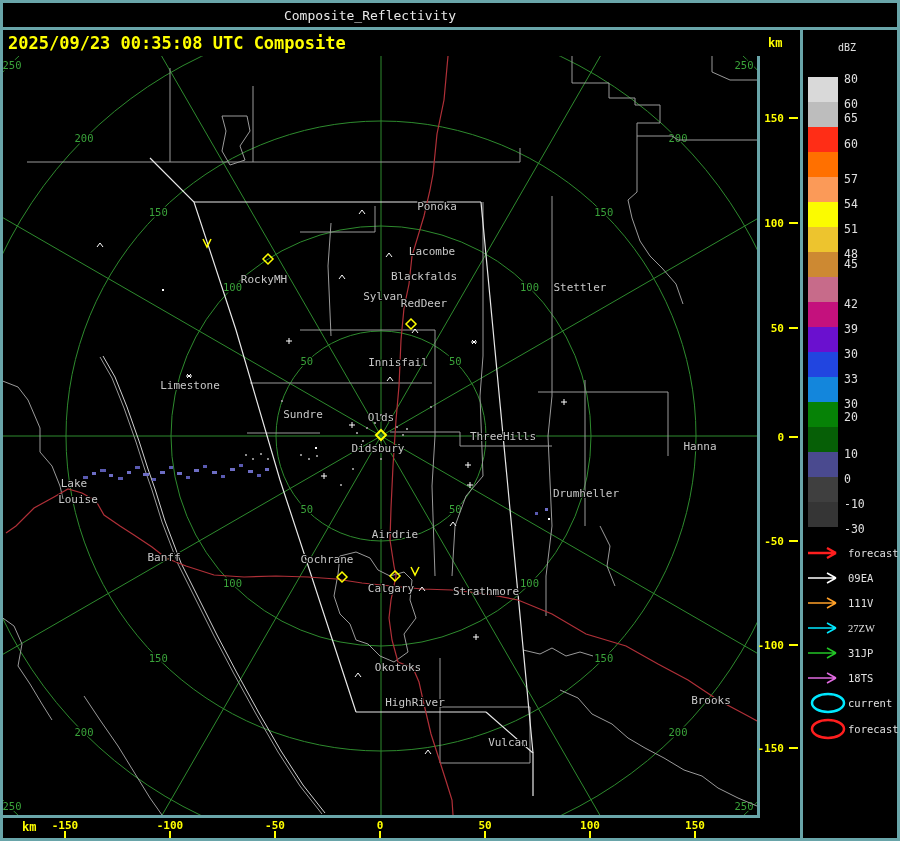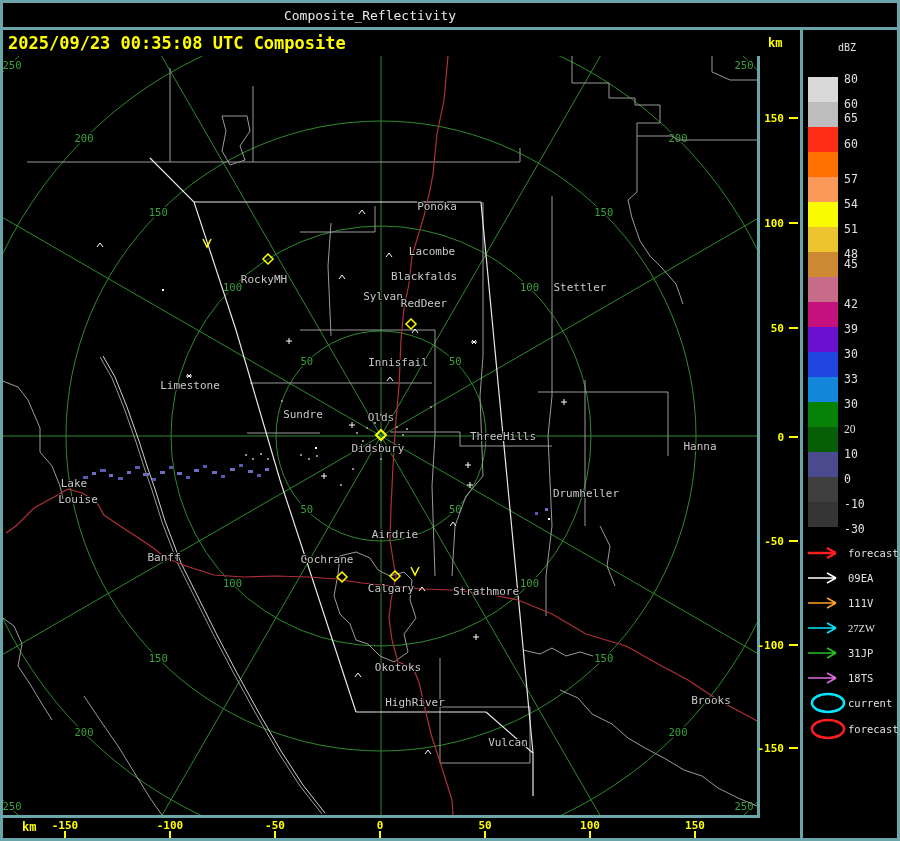--- a/index.html
+++ b/index.html
@@ -281,21 +281,21 @@
     <div class="cbar-label" style="top: 179px;">57</div>
     <div class="cbar-label" style="top: 204px;">54</div>
     <div class="cbar-label" style="top: 229px;">51</div>
     <div class="cbar-label" style="top: 254px;">48</div>
     <div class="cbar-label" style="top: 264px;">45</div>
     <div class="cbar-label" style="top: 304px;">42</div>
     <div class="cbar-label" style="top: 329px;">39</div>
     <div class="cbar-label" style="top: 354px;">30</div>
     <div class="cbar-label" style="top: 379px;">33</div>
     <div class="cbar-label" style="top: 404px;">30</div>
-    <div class="cbar-label" style="top: 429px; font-family: Liberation Serif, serif;">20</div>
+    <div class="cbar-label" style="top: 417px;">20</div>
     <div class="cbar-label" style="top: 454px;">10</div>
     <div class="cbar-label" style="top: 479px;">0</div>
     <div class="cbar-label" style="top: 504px;">-10</div>
     <div class="cbar-label" style="top: 529px;">-30</div>
     <svg width="40" height="16" class="leg-svg" style="top: 545px;">
       <path d="M2,8 H30 M30,8 L21,3 M30,8 L21,13" stroke="#ff1e1e" stroke-width="2.4" fill="none"></path>
     </svg>
     <div class="leg-label" style="top: 553px;">forecast</div>
     <svg width="40" height="16" class="leg-svg" style="top: 570px;">
       <path d="M2,8 H30 M30,8 L21,3 M30,8 L21,13" stroke="#ffffff" stroke-width="1.6" fill="none"></path>

